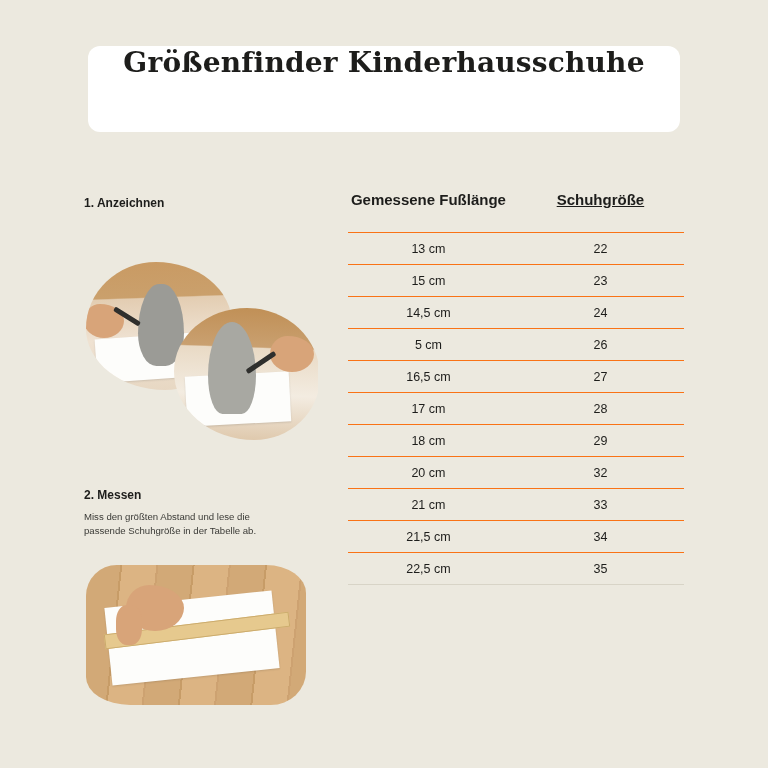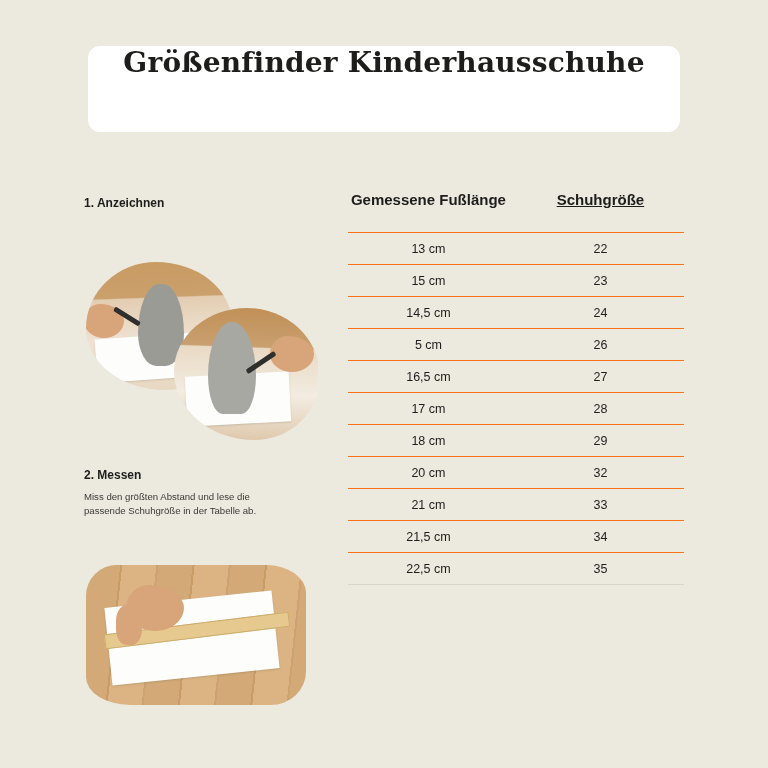--- a/index.html
+++ b/index.html
@@ -215,21 +215,21 @@
       <div class="pen" style="left:26px; top:52px; width:30px; height:5px; transform:rotate(32deg);"></div>
     </div>
     <div class="blob-b">
       <div class="paper" style="left:12px; top:66px; width:104px; height:50px; transform:rotate(-3deg);"></div>
       <div class="sock2" style="left:34px; top:14px; width:48px; height:92px;"></div>
       <div class="hand" style="left:96px; top:28px; width:44px; height:36px;"></div>
       <div class="pen" style="left:70px; top:52px; width:34px; height:5px; transform:rotate(-34deg);"></div>
     </div>
   </div>
 
-  <div class="left-col" style="top:468px;">
+  <div class="left-col" style="top:488px;">
     <div class="step">
       <p class="step-title">2. Messen</p>
       <p class="step-desc">Miss den größten Abstand und lese die passende Schuhgröße in der Tabelle ab.</p>
     </div>
   </div>
 
   <div class="photo photo-2">
     <div class="blob-c">
       <div class="paper" style="left:22px; top:34px; width:168px; height:78px; transform:rotate(-6deg);"></div>
       <div class="ruler" style="left:18px; top:58px; width:184px; height:13px; transform:rotate(-7deg);"></div>

